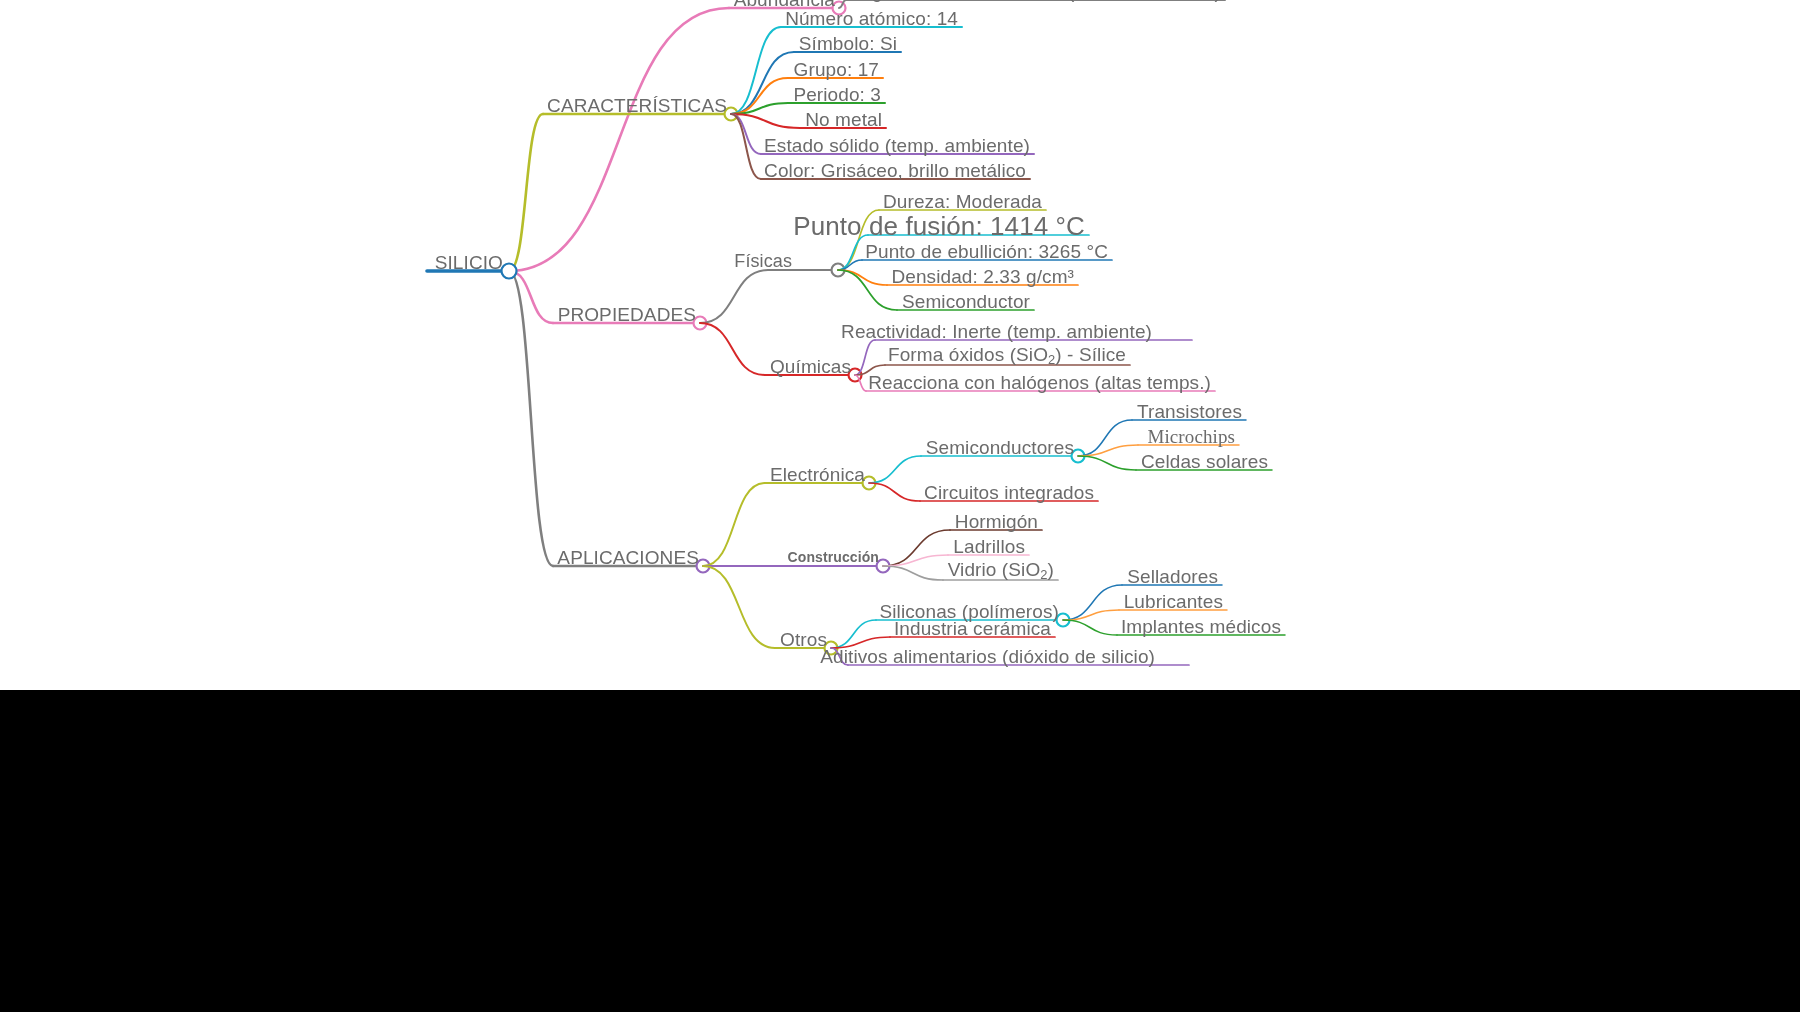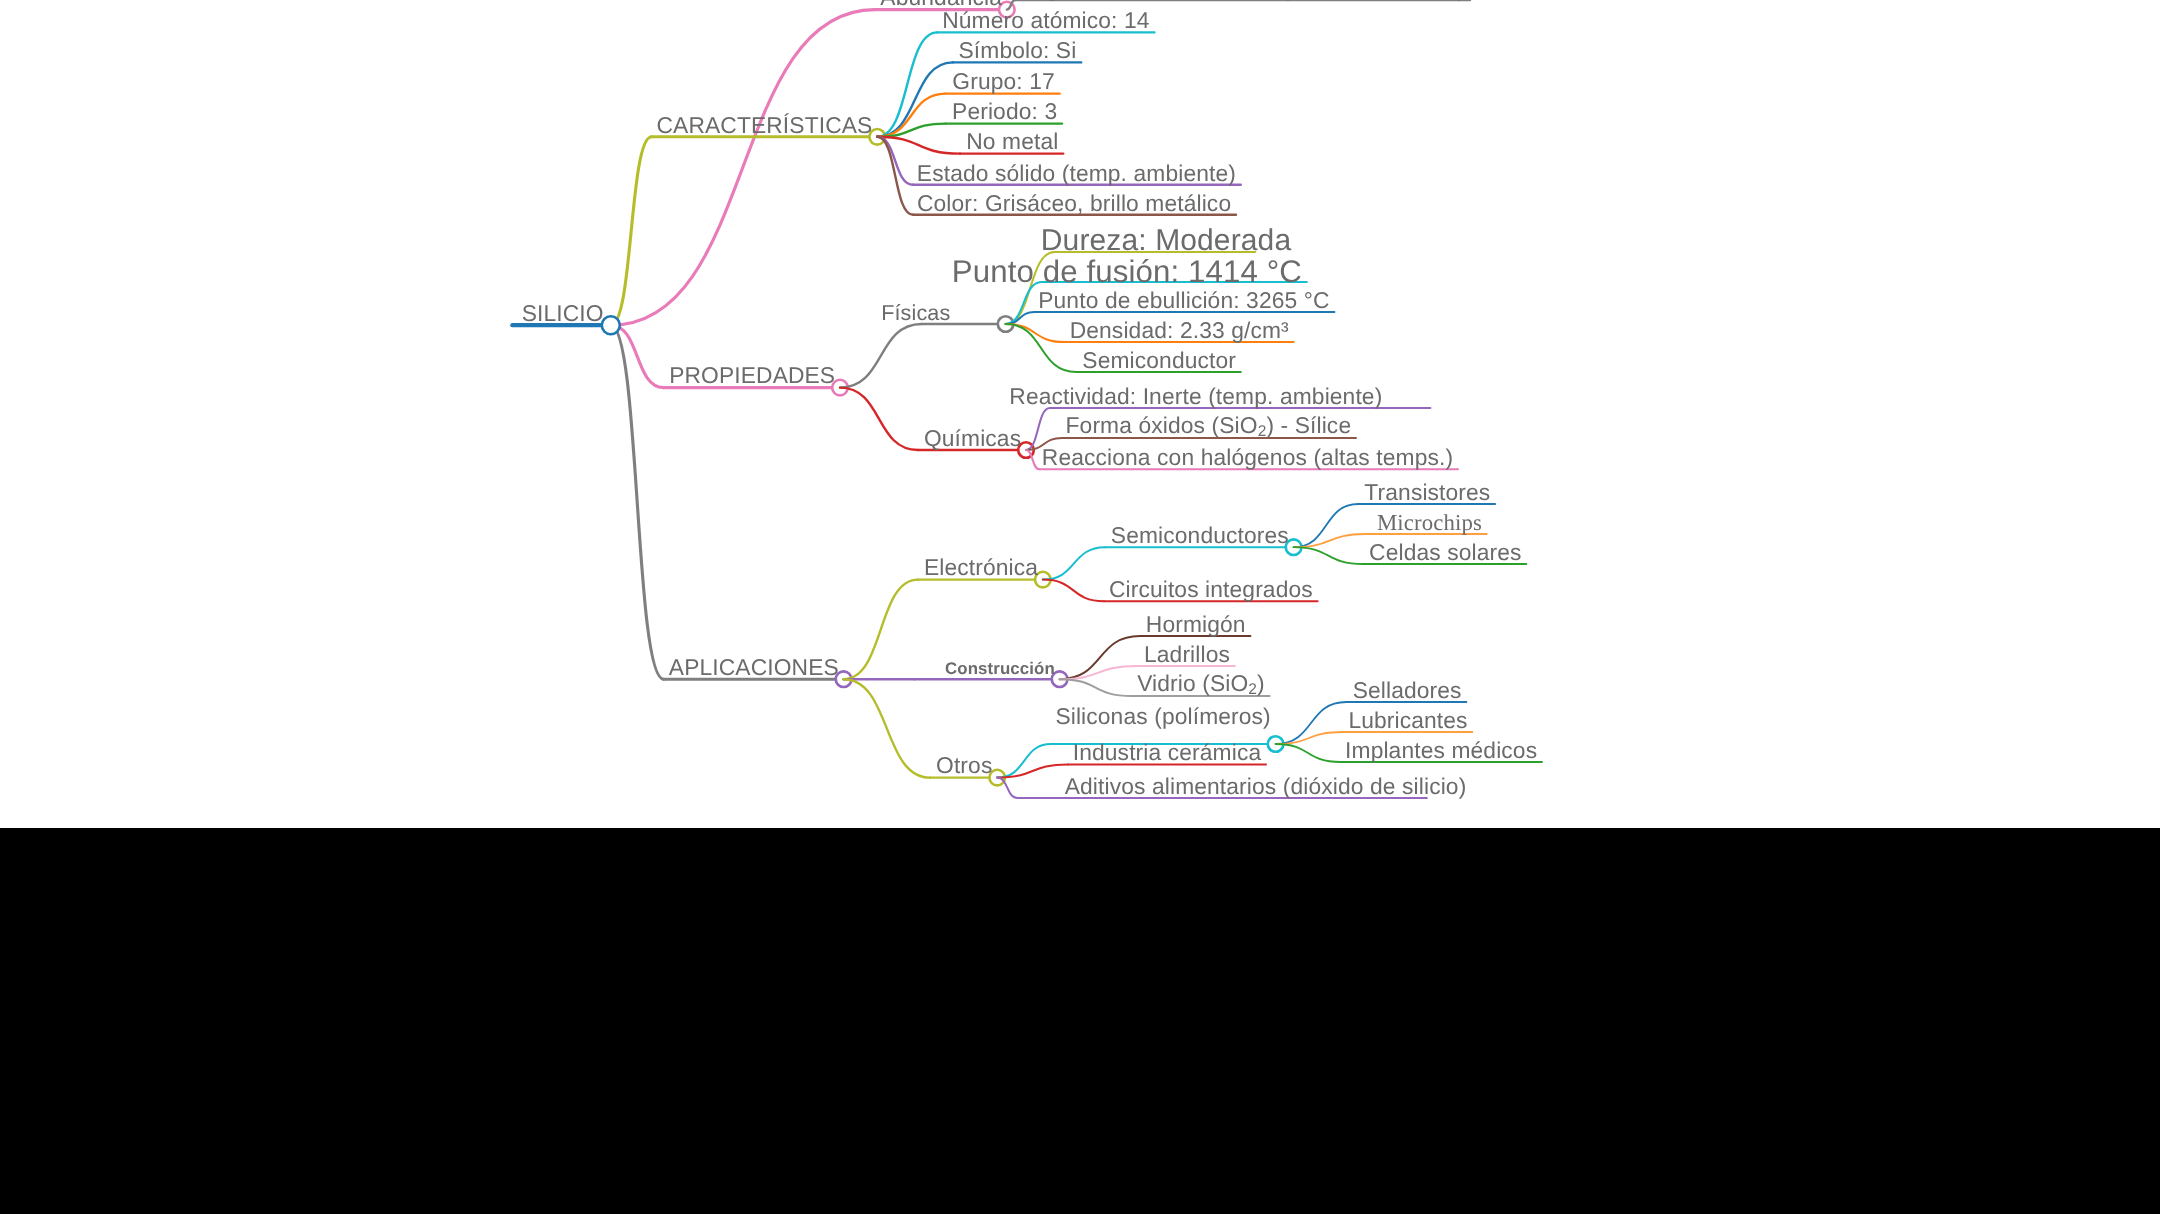--- a/index.html
+++ b/index.html
@@ -158,42 +158,42 @@
       <div class="node-label anchor-right lvl-1" style="left: 727px; top: 105px; font-size: 19px;">CARACTERÍSTICAS</div>
       <div class="node-label anchor-right lvl-2" style="left: 958px; top: 18px; font-size: 19px;">Número atómico: 14</div>
       <div class="node-label anchor-right lvl-2" style="left: 897px; top: 43px; font-size: 19px;">Símbolo: Si</div>
       <div class="node-label anchor-right lvl-2" style="left: 879px; top: 69px; font-size: 19px;">Grupo: 17</div>
       <div class="node-label anchor-right lvl-2" style="left: 881px; top: 94px; font-size: 19px;">Periodo: 3</div>
       <div class="node-label anchor-right lvl-2" style="left: 882px; top: 119px; font-size: 19px;">No metal</div>
       <div class="node-label anchor-right lvl-2" style="left: 1030px; top: 145px; font-size: 19px;">Estado sólido (temp. ambiente)</div>
       <div class="node-label anchor-right lvl-2" style="left: 1026px; top: 170px; font-size: 19px;">Color: Grisáceo, brillo metálico</div>
       <div class="node-label anchor-right lvl-1" style="left: 696px; top: 314px; font-size: 19px;">PROPIEDADES</div>
       <div class="node-label anchor-right lvl-2" style="left: 792px; top: 261px; font-size: 18px;">Físicas</div>
-      <div class="node-label anchor-right lvl-3" style="left: 1042px; top: 201px; font-size: 25px; margin-left: 34px;">Dureza: Moderada</div>
+      <div class="node-label anchor-right lvl-3" style="left: 1042px; top: 201px; font-size: 19px;">Dureza: Moderada</div>
       <div class="node-label anchor-right lvl-3" style="left: 1085px; top: 226px; font-size: 26px;">Punto de fusión: 1414 °C</div>
       <div class="node-label anchor-right lvl-3" style="left: 1108px; top: 251px; font-size: 19px;">Punto de ebullición: 3265 °C</div>
       <div class="node-label anchor-right lvl-3" style="left: 1074px; top: 276px; font-size: 19px;">Densidad: 2.33 g/cm³</div>
       <div class="node-label anchor-right lvl-3" style="left: 1030px; top: 301px; font-size: 19px;">Semiconductor</div>
       <div class="node-label anchor-right lvl-2" style="left: 851px; top: 366px; font-size: 19px;">Químicas</div>
       <div class="node-label anchor-right lvl-3" style="left: 1152px; top: 331px; font-size: 19px;">Reactividad: Inerte (temp. ambiente)</div>
       <div class="node-label anchor-right lvl-3" style="left: 1126px; top: 356px; font-size: 19px;">Forma óxidos (SiO<sub>2</sub>) - Sílice</div>
       <div class="node-label anchor-right lvl-3" style="left: 1211px; top: 382px; font-size: 19px;">Reacciona con halógenos (altas temps.)</div>
       <div class="node-label anchor-right lvl-1" style="left: 699px; top: 557px; font-size: 19px;">APLICACIONES</div>
       <div class="node-label anchor-right lvl-2" style="left: 865px; top: 474px; font-size: 19px;">Electrónica</div>
       <div class="node-label anchor-right lvl-3" style="left: 1074px; top: 447px; font-size: 19px;">Semiconductores</div>
       <div class="node-label anchor-right lvl-4" style="left: 1242px; top: 411px; font-size: 19px;">Transistores</div>
       <div class="node-label anchor-right lvl-4" style="left: 1235px; top: 436px; font-size: 19px; font-family: Liberation Serif, serif;">Microchips</div>
       <div class="node-label anchor-right lvl-4" style="left: 1268px; top: 461px; font-size: 19px;">Celdas solares</div>
       <div class="node-label anchor-right lvl-3" style="left: 1094px; top: 492px; font-size: 19px;">Circuitos integrados</div>
       <div class="node-label anchor-right lvl-2" style="left: 879px; top: 557px; font-size: 14px; font-weight: bold;">Construcción</div>
       <div class="node-label anchor-right lvl-3" style="left: 1038px; top: 521px; font-size: 19px;">Hormigón</div>
       <div class="node-label anchor-right lvl-3" style="left: 1025px; top: 546px; font-size: 19px;">Ladrillos</div>
       <div class="node-label anchor-right lvl-3" style="left: 1054px; top: 571px; font-size: 19px;">Vidrio (SiO<sub>2</sub>)</div>
       <div class="node-label anchor-right lvl-2" style="left: 827px; top: 639px; font-size: 19px;">Otros</div>
-      <div class="node-label anchor-right lvl-3" style="left: 1059px; top: 598px; font-size: 19px;">Siliconas (polímeros)</div>
+      <div class="node-label anchor-right lvl-3" style="left: 1059px; top: 611px; font-size: 19px;">Siliconas (polímeros)</div>
       <div class="node-label anchor-right lvl-4" style="left: 1218px; top: 576px; font-size: 19px;">Selladores</div>
       <div class="node-label anchor-right lvl-4" style="left: 1223px; top: 601px; font-size: 19px;">Lubricantes</div>
       <div class="node-label anchor-right lvl-4" style="left: 1281px; top: 626px; font-size: 19px;">Implantes médicos</div>
       <div class="node-label anchor-right lvl-3" style="left: 1051px; top: 628px; font-size: 19px;">Industria cerámica</div>
-      <div class="node-label anchor-right lvl-3" style="left: 1222px; top: 656px; font-size: 19px;">Aditivos alimentarios (dióxido de silicio)</div>
+      <div class="node-label anchor-right lvl-3" style="left: 1155px; top: 656px; font-size: 19px;">Aditivos alimentarios (dióxido de silicio)</div>
     </div>
 </div>
 <div id="letterbox"></div>
 
 </body></html>

